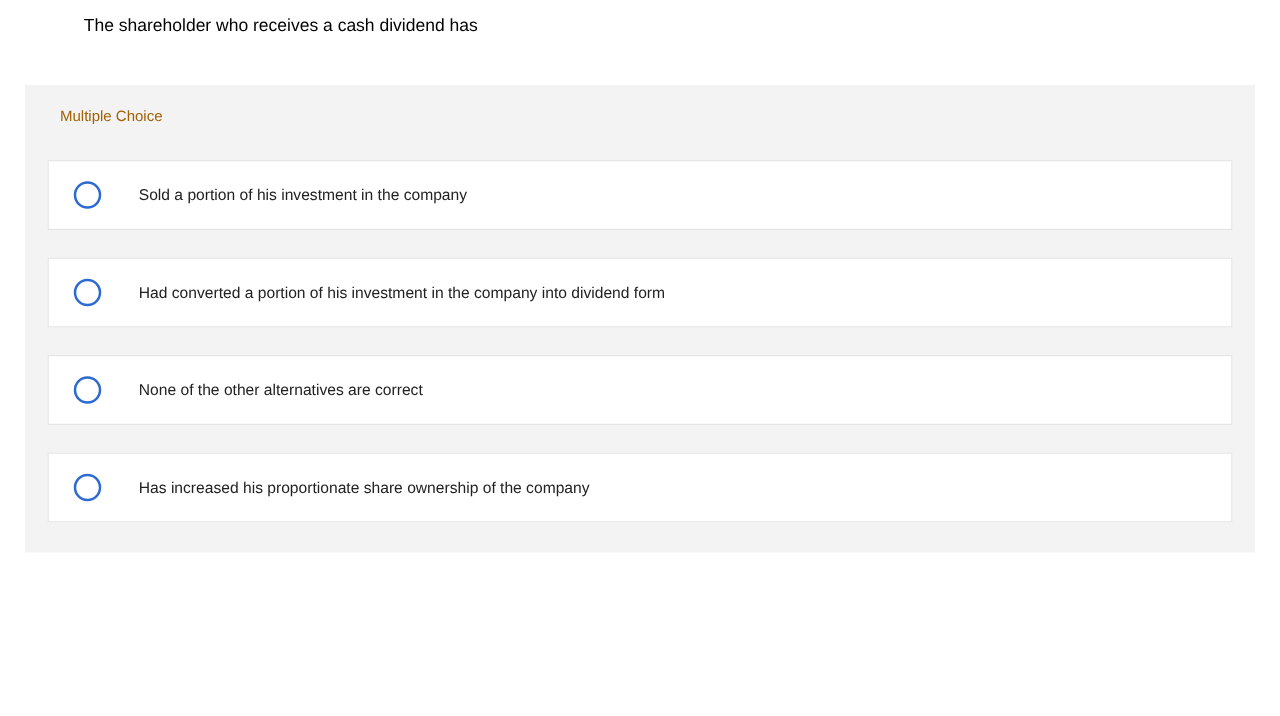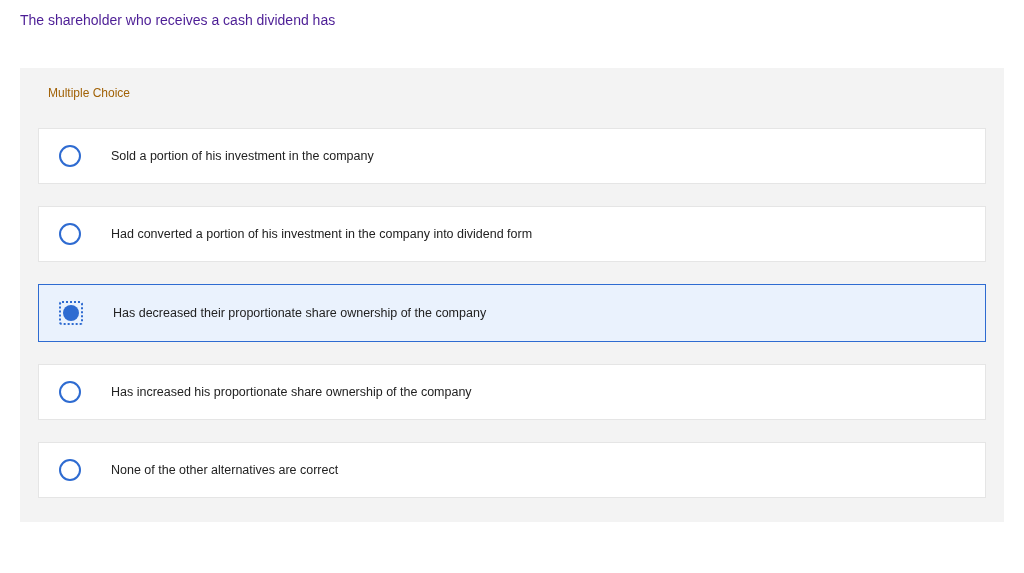--- a/index.html
+++ b/index.html
@@ -9,23 +9,24 @@
     }
     body {
       font-family: Arial, Helvetica, sans-serif;
       background: #ffffff;
       width: 1024px;
       height: 573px;
       overflow: hidden;
     }
     .question-text {
       font-size: 14px;
-      color: #4c1d95;
+      color: #000000;
       padding: 12px 12px 0 20px;
       font-weight: 400;
+      margin-left: 47px;
     }
     .quiz-container {
       margin: 40px 20px 0 20px;
       background: #f3f3f3;
     }
     .quiz-header {
       padding: 18px 28px;
       font-size: 12px;
       color: #a16207;
     }
@@ -92,31 +93,25 @@
     <div class="option-row">
       <span class="radio"></span>
       <span class="option-label">Sold a portion of his investment in the company</span>
     </div>
 
     <div class="option-row">
       <span class="radio"></span>
       <span class="option-label">Had converted a portion of his investment in the company into dividend form</span>
     </div>
 
-    <div class="option-row selected">
-      <span class="radio selected-radio">
-        <span class="radio-inner"></span>
-      </span>
-      <span class="option-label">Has decreased their proportionate share ownership of the company</span>
+
+    <div class="option-row">
+      <span class="radio"></span>
+      <span class="option-label">None of the other alternatives are correct</span>
     </div>
 
     <div class="option-row">
       <span class="radio"></span>
       <span class="option-label">Has increased his proportionate share ownership of the company</span>
     </div>
 
-    <div class="option-row">
-      <span class="radio"></span>
-      <span class="option-label">None of the other alternatives are correct</span>
-    </div>
-
   </div>
 </div>
 
 </body></html>

